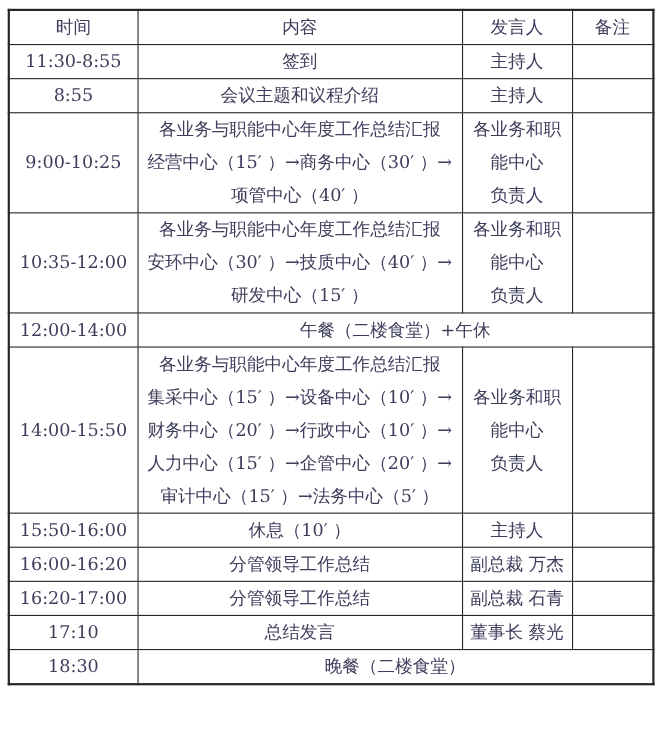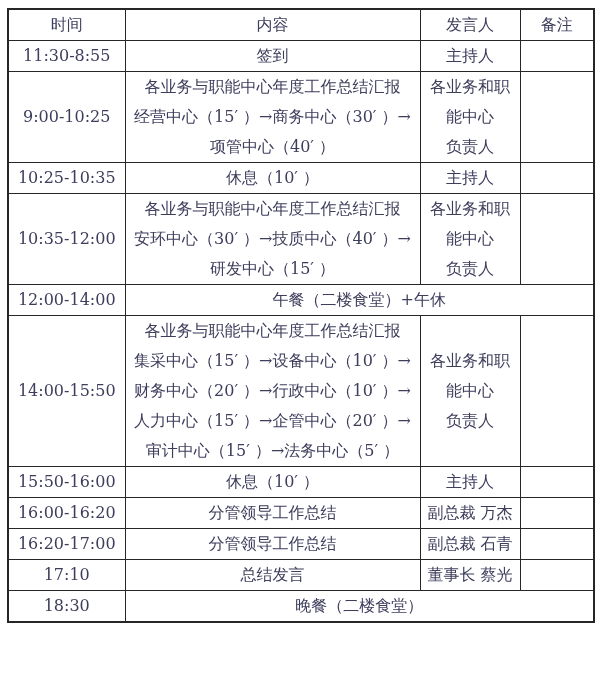--- a/index.html
+++ b/index.html
@@ -69,33 +69,33 @@
       </tr>
     </thead>
     <tbody id="agenda-body">
         <tr>
           <td class="c-time">11:30-8:55</td>
           <td class="c-content">签到</td>
           <td class="c-speaker">主持人</td>
           <td class="c-note"></td>
         </tr>
         <tr>
+          <td class="c-time">8:55</td>
+          <td class="c-content">会议主题和议程介绍</td>
+          <td class="c-speaker">主持人</td>
+          <td class="c-note"></td>
+        </tr>
+        <tr>
           <td class="c-time">9:00-10:25</td>
           <td class="c-content">各业务与职能中心年度工作总结汇报
 经营中心（15′ ）→商务中心（30′ ）→
 项管中心（40′ ）</td>
           <td class="c-speaker">各业务和职
 能中心
 负责人</td>
-          <td class="c-note"></td>
-        </tr>
-        <tr>
-          <td class="c-time">10:25-10:35</td>
-          <td class="c-content">休息（10′ ）</td>
-          <td class="c-speaker">主持人</td>
           <td class="c-note"></td>
         </tr>
         <tr>
           <td class="c-time">10:35-12:00</td>
           <td class="c-content">各业务与职能中心年度工作总结汇报
 安环中心（30′ ）→技质中心（40′ ）→
 研发中心（15′ ）</td>
           <td class="c-speaker">各业务和职
 能中心
 负责人</td>

